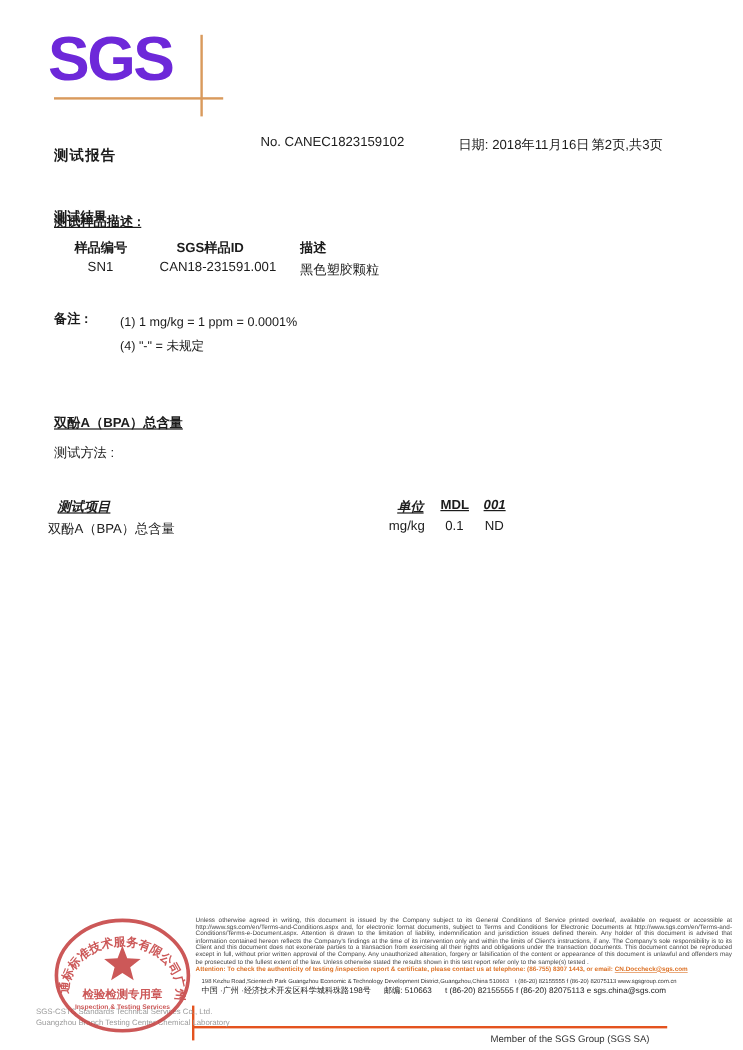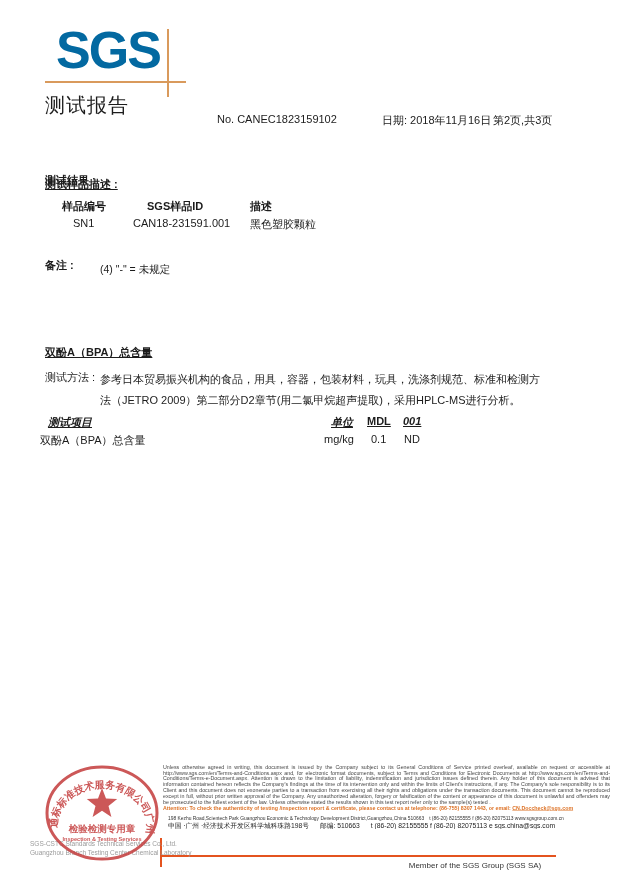--- a/index.html
+++ b/index.html
@@ -1,26 +1,26 @@
 <!DOCTYPE html>
 <html><head>
 <meta charset="utf-8">
 <style>
   * { margin:0; padding:0; box-sizing:border-box; }
   html,body { background:#ffffff; }
   body { font-family:"Liberation Sans","DejaVu Sans",sans-serif; color:#1c1c1c; }
   .page { position:relative; width:619px; height:875px; background:#fff; overflow:hidden; margin:0 auto; }
 
   
-  .logo-text { position:absolute; left:56px; top:24px; font-size:52px; font-weight:bold;
-               color:#0369a1; letter-spacing:-2px; line-height:1; }
+  .logo-text { position:absolute; left:40px; top:24px; font-size:52px; font-weight:bold;
+               color:#6d28d9; letter-spacing:-2px; line-height:1; }
   .logo-hline { position:absolute; left:45px; top:81px; width:141px; height:2px; background:#d99a5c; }
   .logo-vline { position:absolute; left:167px; top:29px; width:2px; height:68px; background:#d99a5c; }
 
-  .title     { position:absolute; left:45px; top:92px; font-size:20px; font-weight:normal; letter-spacing:1px; }
+  .title     { position:absolute; left:45px; top:121px; font-size:12px; font-weight:bold; letter-spacing:1px; }
   .report-no { position:absolute; left:217px; top:113px; font-size:11px; }
   .report-date { position:absolute; left:382px; top:113px; font-size:11px; }
   .report-pageno { position:absolute; left:493px; top:113px; font-size:11px; }
 
   .sec-label { position:absolute; font-size:11px; font-weight:bold; }
   .u { text-decoration:underline; }
 
   .st-h { position:absolute; top:199px; font-size:11px; font-weight:bold; }
   .st-c { position:absolute; top:217px; font-size:11px; }
 
@@ -74,29 +74,26 @@
 
   <div class="st-h" style="left:62px;">样品编号</div>
   <div class="st-h" style="left:147px;">SGS样品ID</div>
   <div class="st-h" style="left:250px;">描述</div>
   <div class="st-c" style="left:73px;">SN1</div>
   <div class="st-c" style="left:133px;">CAN18-231591.001</div>
   <div class="st-c" style="left:250px;">黑色塑胶颗粒</div>
 
   <div class="sec-label" style="left:45px; top:258px;">备注 :</div>
   <div class="remarks">
+    <div>(1) 1 mg/kg = 1 ppm = 0.0001%</div>
     <div>(4) "-" = 未规定</div>
   </div>
 
   <div class="bpa-title">双酚A（BPA）总含量</div>
   <div class="method-label">测试方法 :</div>
-  <div class="method-text">
-    <div>参考日本贸易振兴机构的食品，用具，容器，包装材料，玩具，洗涤剂规范、标准和检测方</div>
-    <div>法（JETRO 2009）第二部分D2章节(用二氯甲烷超声提取)，采用HPLC-MS进行分析。</div>
-  </div>
 
   <div class="rt-h it" style="left:48px;">测试项目</div>
   <div class="rt-h it" style="left:331px;">单位</div>
   <div class="rt-h" style="left:367px;">MDL</div>
   <div class="rt-h it" style="left:403px;">001</div>
   <div class="rt-c" style="left:40px;">双酚A（BPA）总含量</div>
   <div class="rt-c" style="left:324px;">mg/kg</div>
   <div class="rt-c" style="left:371px;">0.1</div>
   <div class="rt-c" style="left:404px;">ND</div>
 

